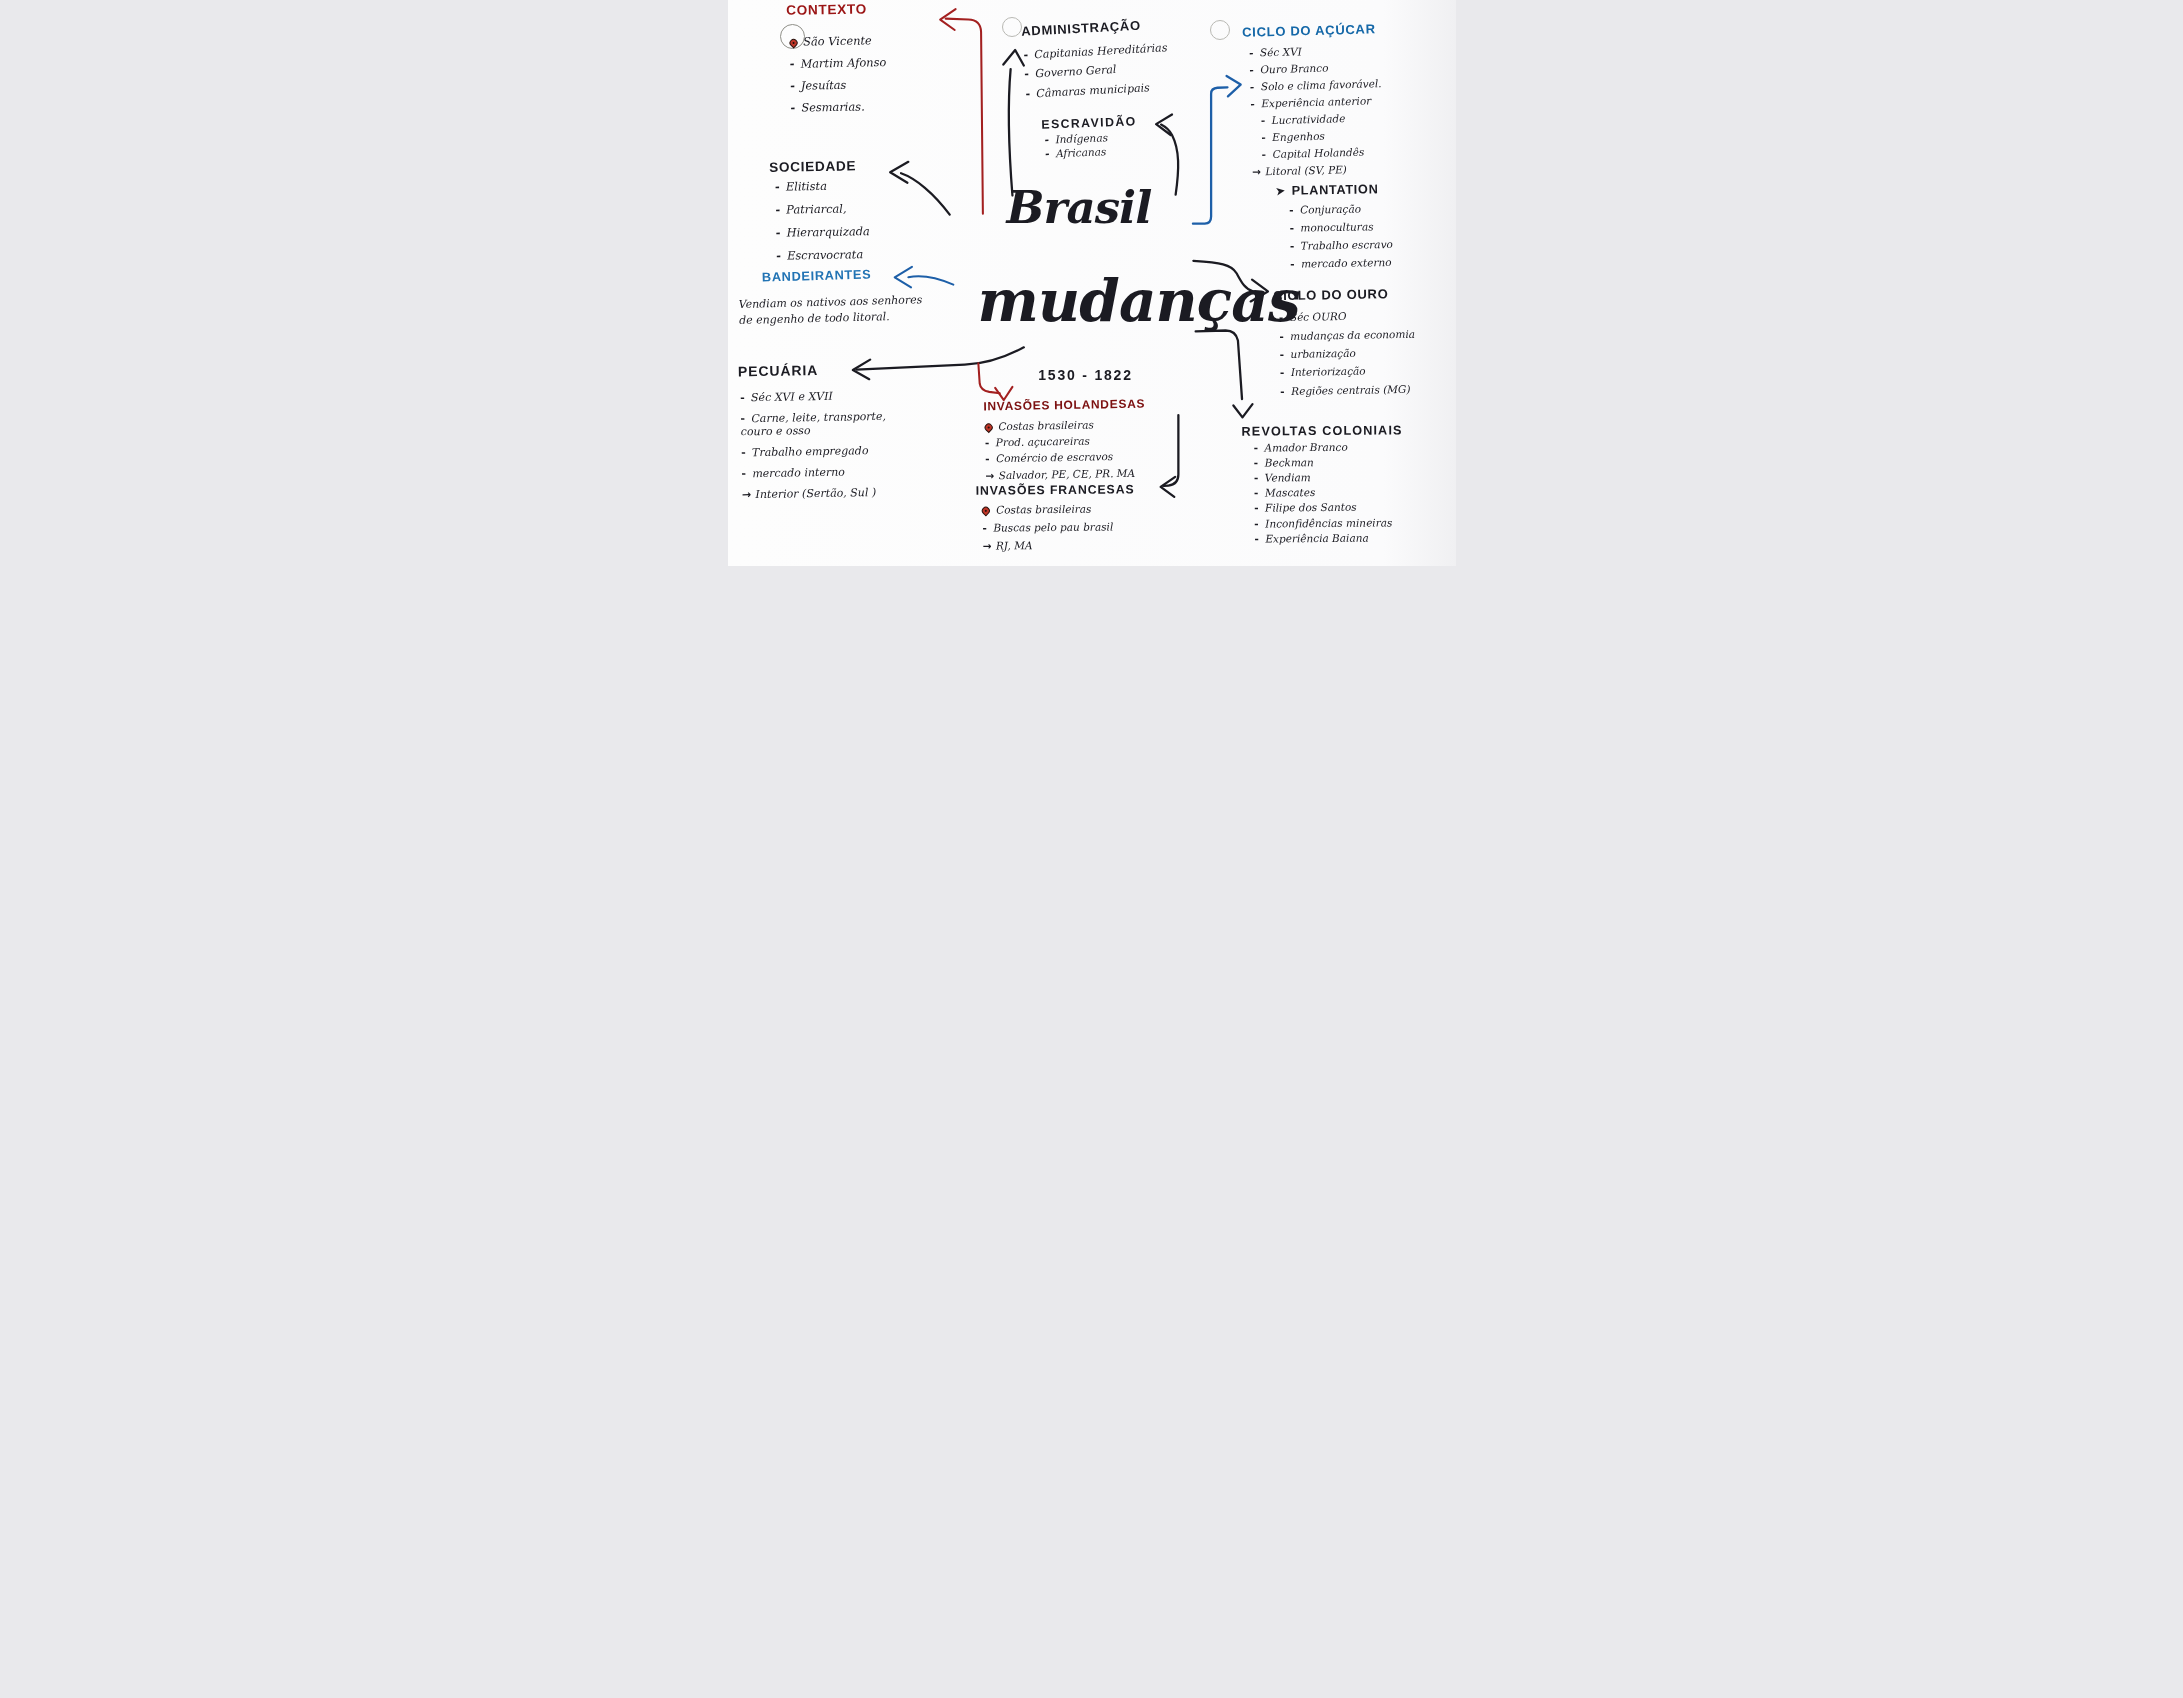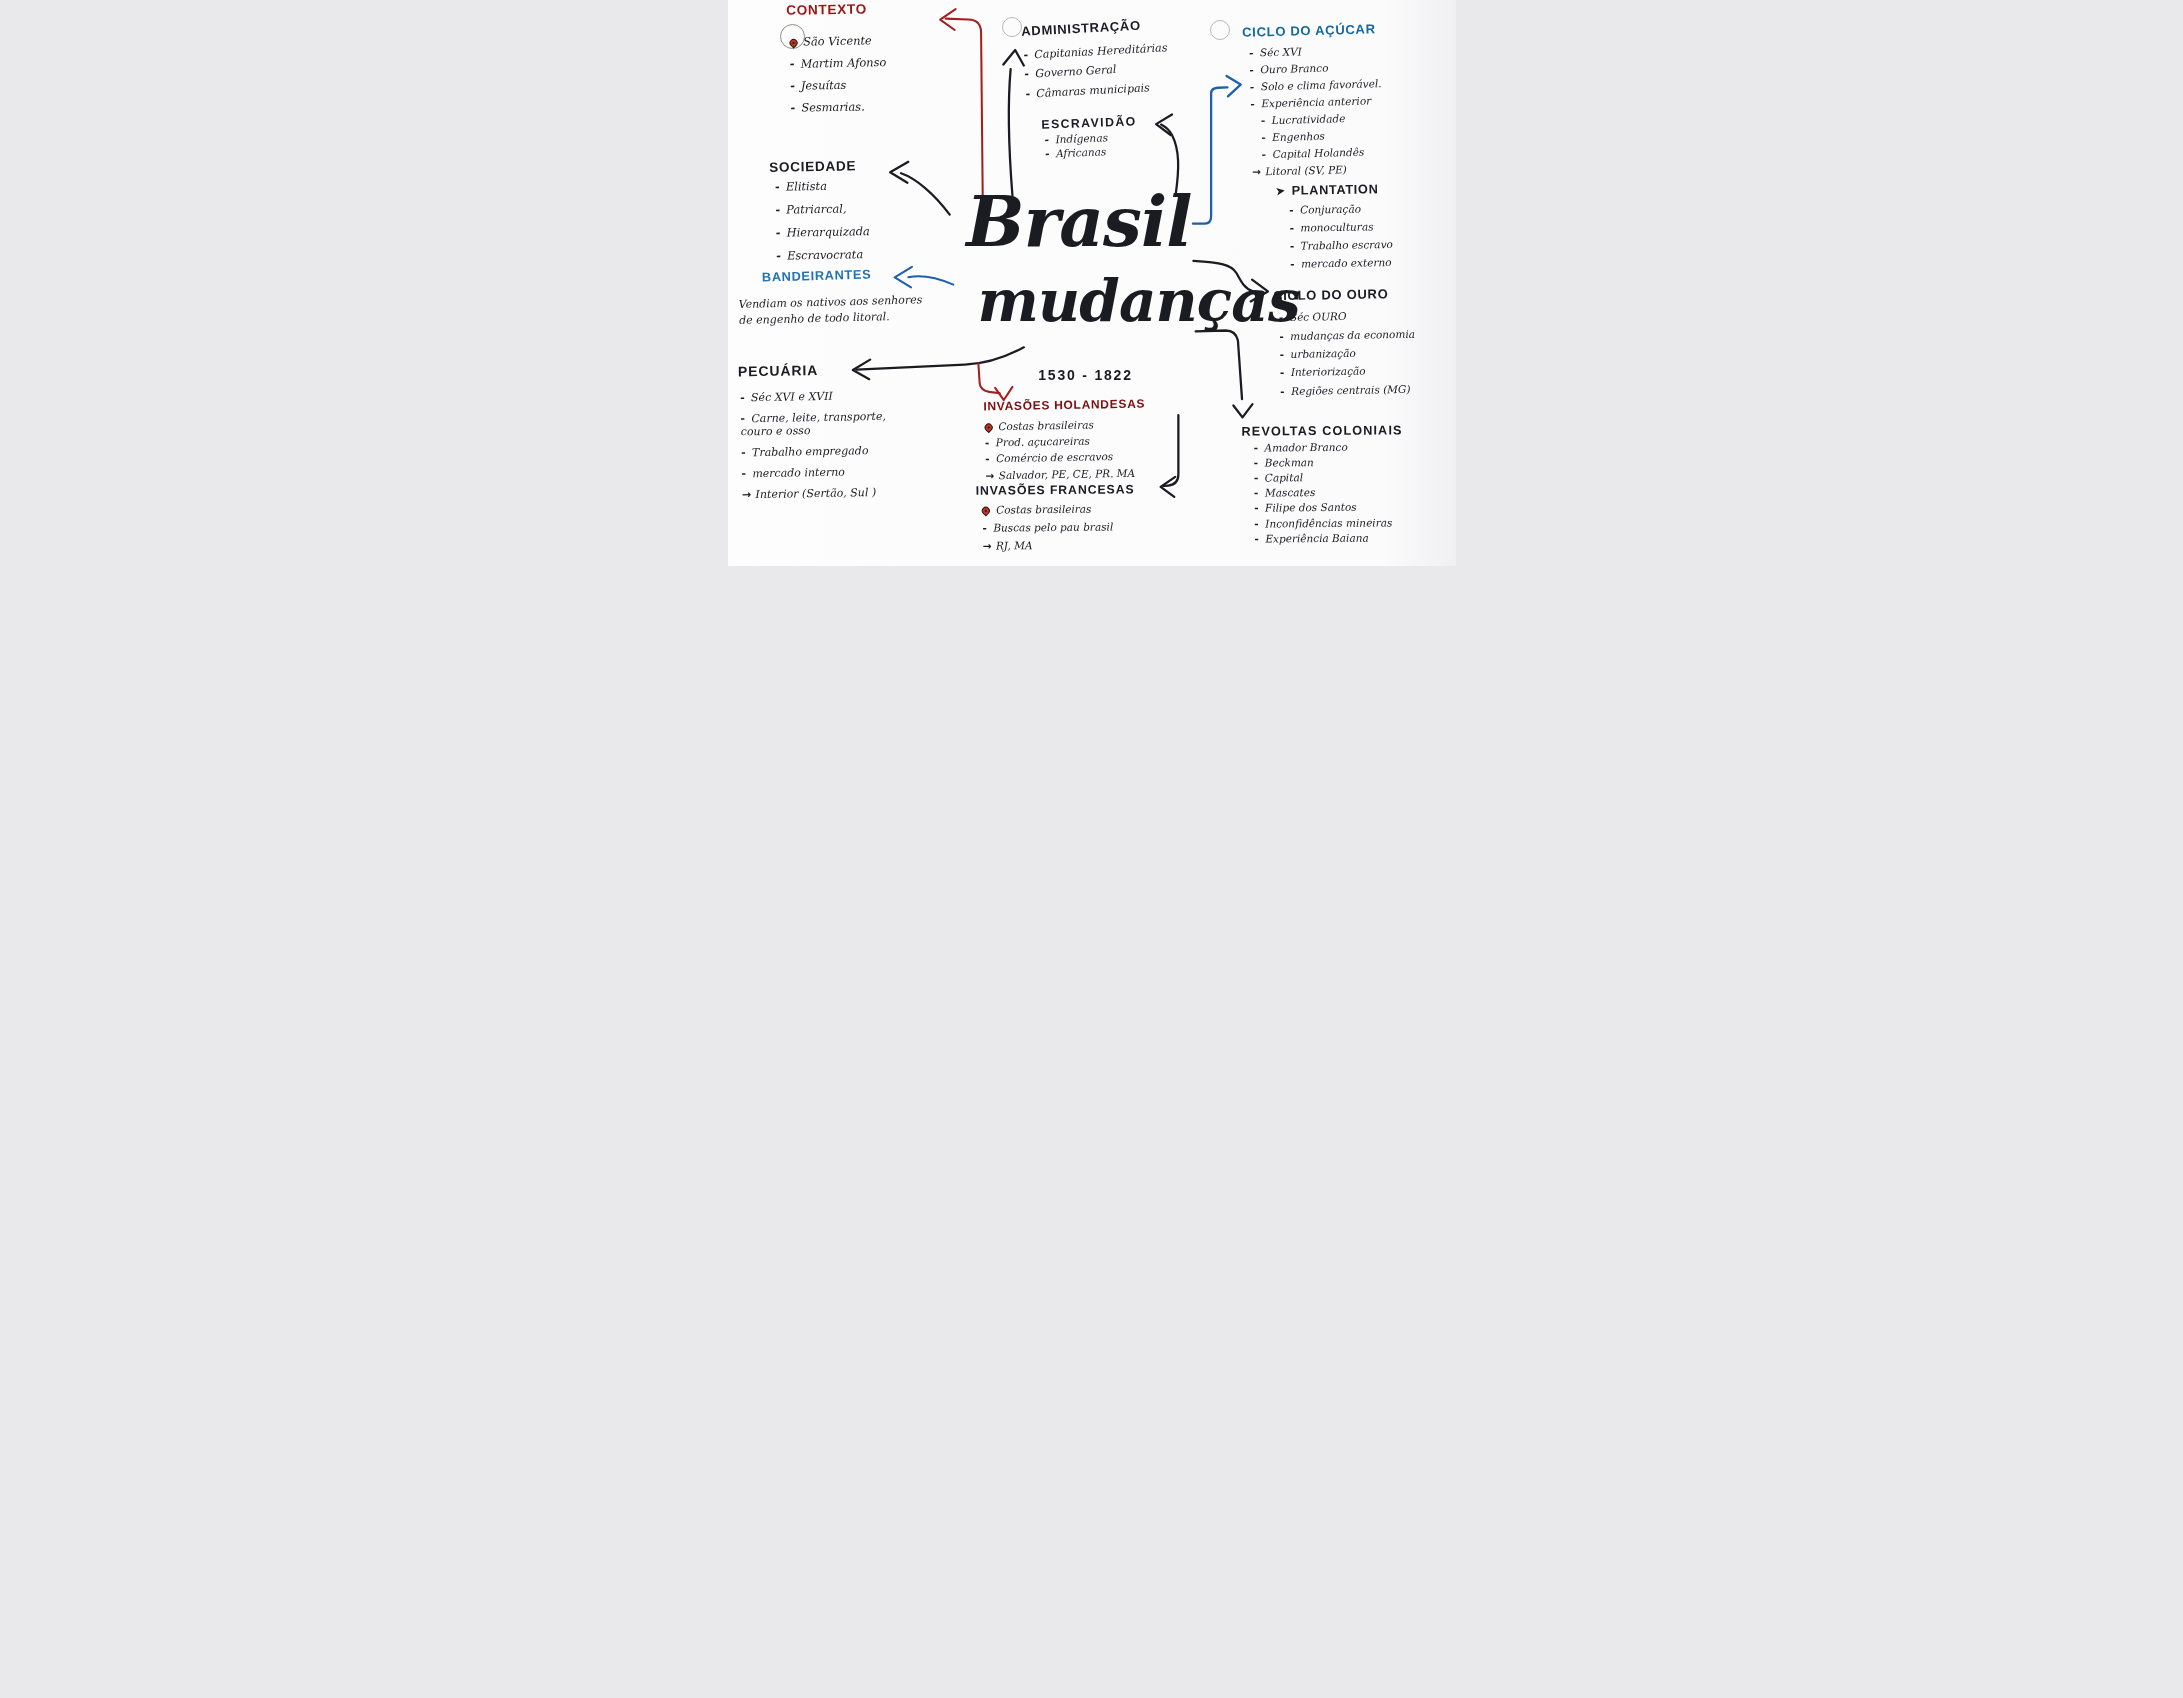--- a/index.html
+++ b/index.html
@@ -38,21 +38,21 @@
   .darkred h2{color:var(--dark_red_title);}
   .blue h2{color:var(--blue_title);}
   .lightblue h2{color:var(--blue_title_light);}
   .punch{position:absolute;border:1.4px solid var(--punch);border-radius:50%;}
   
   #central{position:absolute;left:0;top:0;}
   .script{
     position:absolute;font-family:"DejaVu Serif", serif;font-style:italic;font-weight:bold;
     color:var(--ink);text-align:center;letter-spacing:-0.9px;white-space:nowrap;
   }
-  #title1{left:215px;top:181px;width:273px;font-size:69px;}
+  #title1{left:215px;top:181px;width:273px;font-size:45px;}
   #title2{left:250px;top:267px;width:227px;font-size:58px;}
   #years{
     position:absolute;left:290px;top:367px;width:136px;text-align:center;
     font-family:"Liberation Sans", sans-serif;font-weight:bold;font-size:14px;
     letter-spacing:1.8px;color:var(--ink);white-space:nowrap;
   }
   
   #sec-contexto{left:59px;top:1.8px;transform:rotate(-1deg);}
   #sec-contexto h2{font-size:13.6px;}
   #sec-contexto ul{margin:18px 0 0 2.7px;}
@@ -228,21 +228,21 @@
       <li><span class="bul">-</span><span>Interiorização</span></li>
       <li><span class="bul">-</span><span>Regiões centrais (MG)</span></li>
     </ul>
   </section>
 
   <section class="node" id="sec-revoltas">
     <h2>REVOLTAS COLONIAIS</h2>
     <ul>
       <li><span class="bul">-</span><span>Amador Branco</span></li>
       <li><span class="bul">-</span><span>Beckman</span></li>
-      <li><span class="bul">-</span><span>Capital</span></li>
+      <li><span class="bul">-</span><span>Vendiam</span></li>
       <li><span class="bul">-</span><span>Mascates</span></li>
       <li><span class="bul">-</span><span>Filipe dos Santos</span></li>
       <li><span class="bul">-</span><span>Inconfidências mineiras</span></li>
       <li><span class="bul">-</span><span>Experiência Baiana</span></li>
     </ul>
   </section>
 
   <section class="node" id="sec-sociedade">
     <h2>SOCIEDADE</h2>
     <ul>

